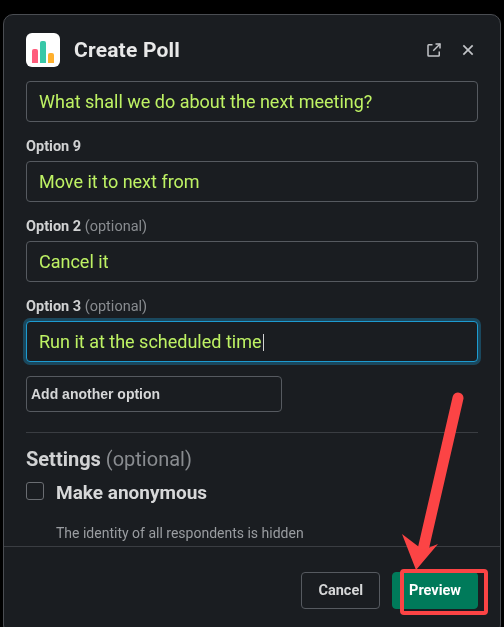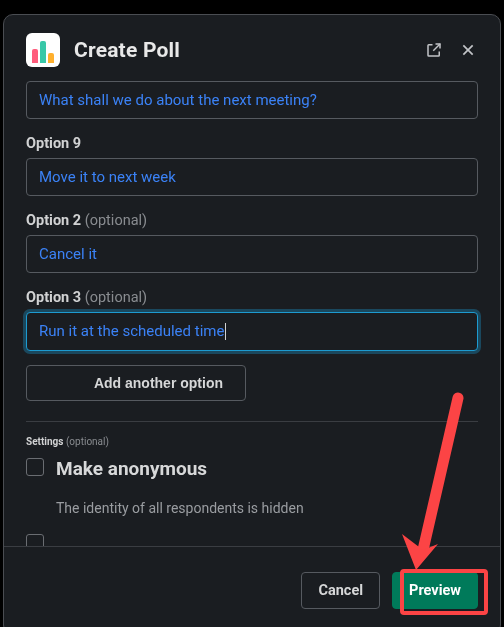--- a/index.html
+++ b/index.html
@@ -63,22 +63,22 @@
     padding: 0 22px 10px 22px;
   }
   
   .scroll::-webkit-scrollbar { width: 10px; }
   .scroll::-webkit-scrollbar-track { background: transparent; }
   .scroll::-webkit-scrollbar-thumb { background: #3c3f44; border-radius: 5px; }
   .input {
     width: 100%;
     background: #1a1d21;
     border: 1px solid #565a60;
-    color: #3b82f6;
-    font-size: 15px;
+    color: #bef264;
+    font-size: 18px;
     padding: 9px 12px;
     border-radius: 4px;
     font-family: inherit;
     outline: none;
   }
   .input.focused {
     border: 1px solid #1d9bd1;
     box-shadow: 0 0 0 3px rgba(29,155,209,0.35);
   }
   .label-row {
@@ -96,39 +96,39 @@
     width: 1px; height: 17px;
     background: #d1d2d3;
     vertical-align: middle;
     margin-left: 1px;
     position: relative;
     top: -1px;
   }
   .input .caret { animation: none; }
   .addbtn {
     margin-top: 14px;
-    width: 220px;
+    width: 256px;
     background: #1a1d21;
     border: 1px solid #565a60;
     color: #d6d7d8;
     font-size: 14px;
     font-weight: 700;
-    padding: 9px 22px;
-    border-radius: 4px;
-    cursor: pointer;
-    text-align: right;
+    padding: 9px 4px;
+    border-radius: 4px;
+    cursor: pointer;
+    text-align: left;
   }
   .hr {
     border: none;
     border-top: 1px solid #3a3d42;
     margin: 20px 0 14px 0;
   }
   .settings-label {
     color: #d1d2d3;
-    font-size: 10px;
+    font-size: 20px;
     font-weight: 700;
     margin-bottom: 10px;
   }
   .settings-label .opt { color: #898c90; font-weight: 400; }
   .check-row {
     display: flex;
     gap: 12px;
     margin-bottom: 14px;
     cursor: pointer;
   }
@@ -226,21 +226,21 @@
     </div>
   </div>
 
   <div class="scroll">
 
     <div class="input">What shall we do about the next meeting?</div>
 
     <div class="label-row">
       <span>Option 9</span> <span class="opt"></span>
     </div>
-    <div class="input">Move it to next week</div>
+    <div class="input">Move it to next from</div>
 
     <div class="label-row">
       <span>Option 2</span> <span class="opt">(optional)</span>
     </div>
     <div class="input">Cancel it</div>
 
     <div class="label-row">
       <span>Option 3</span> <span class="opt">(optional)</span>
     </div>
     <div class="input focused">

